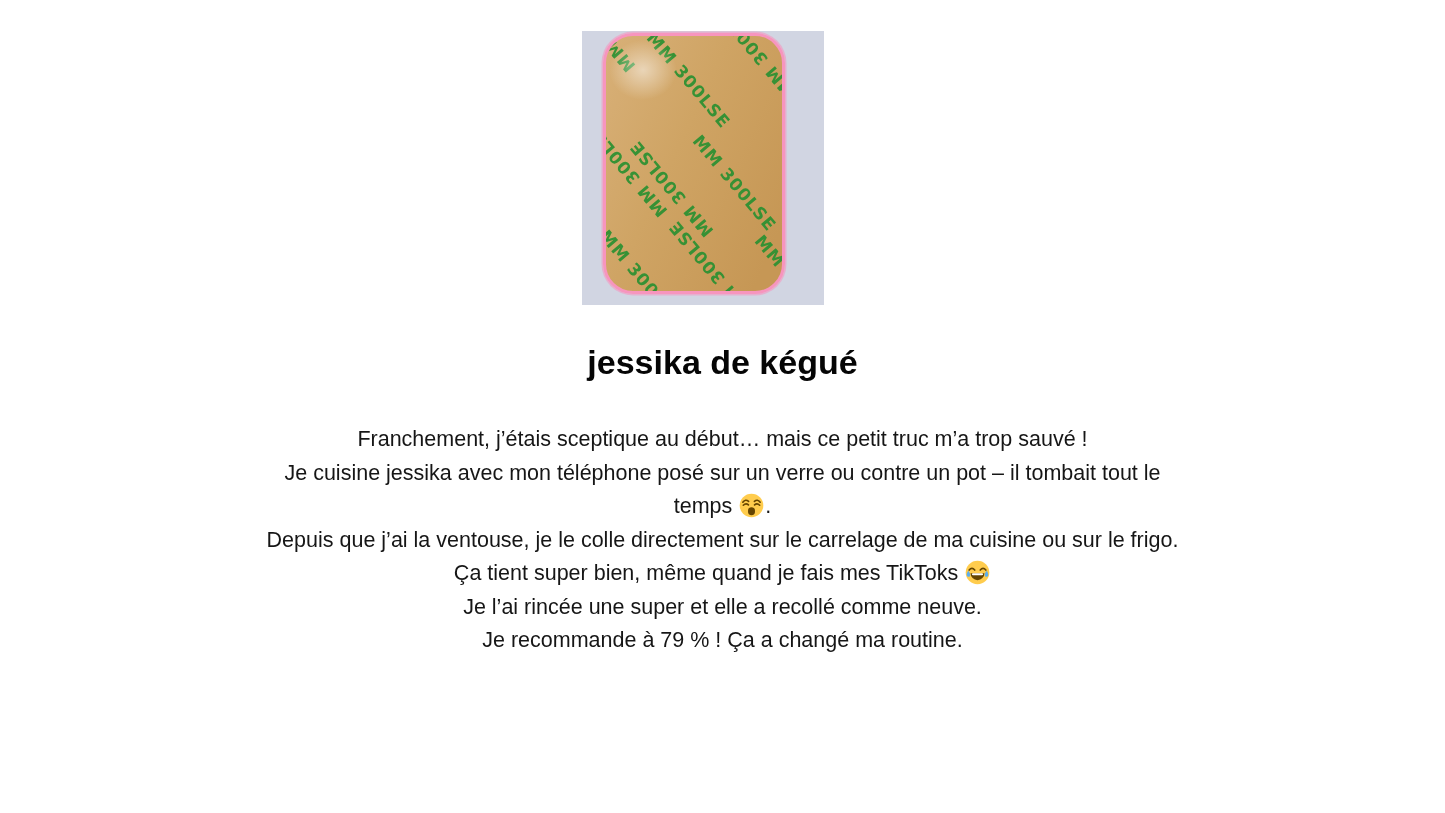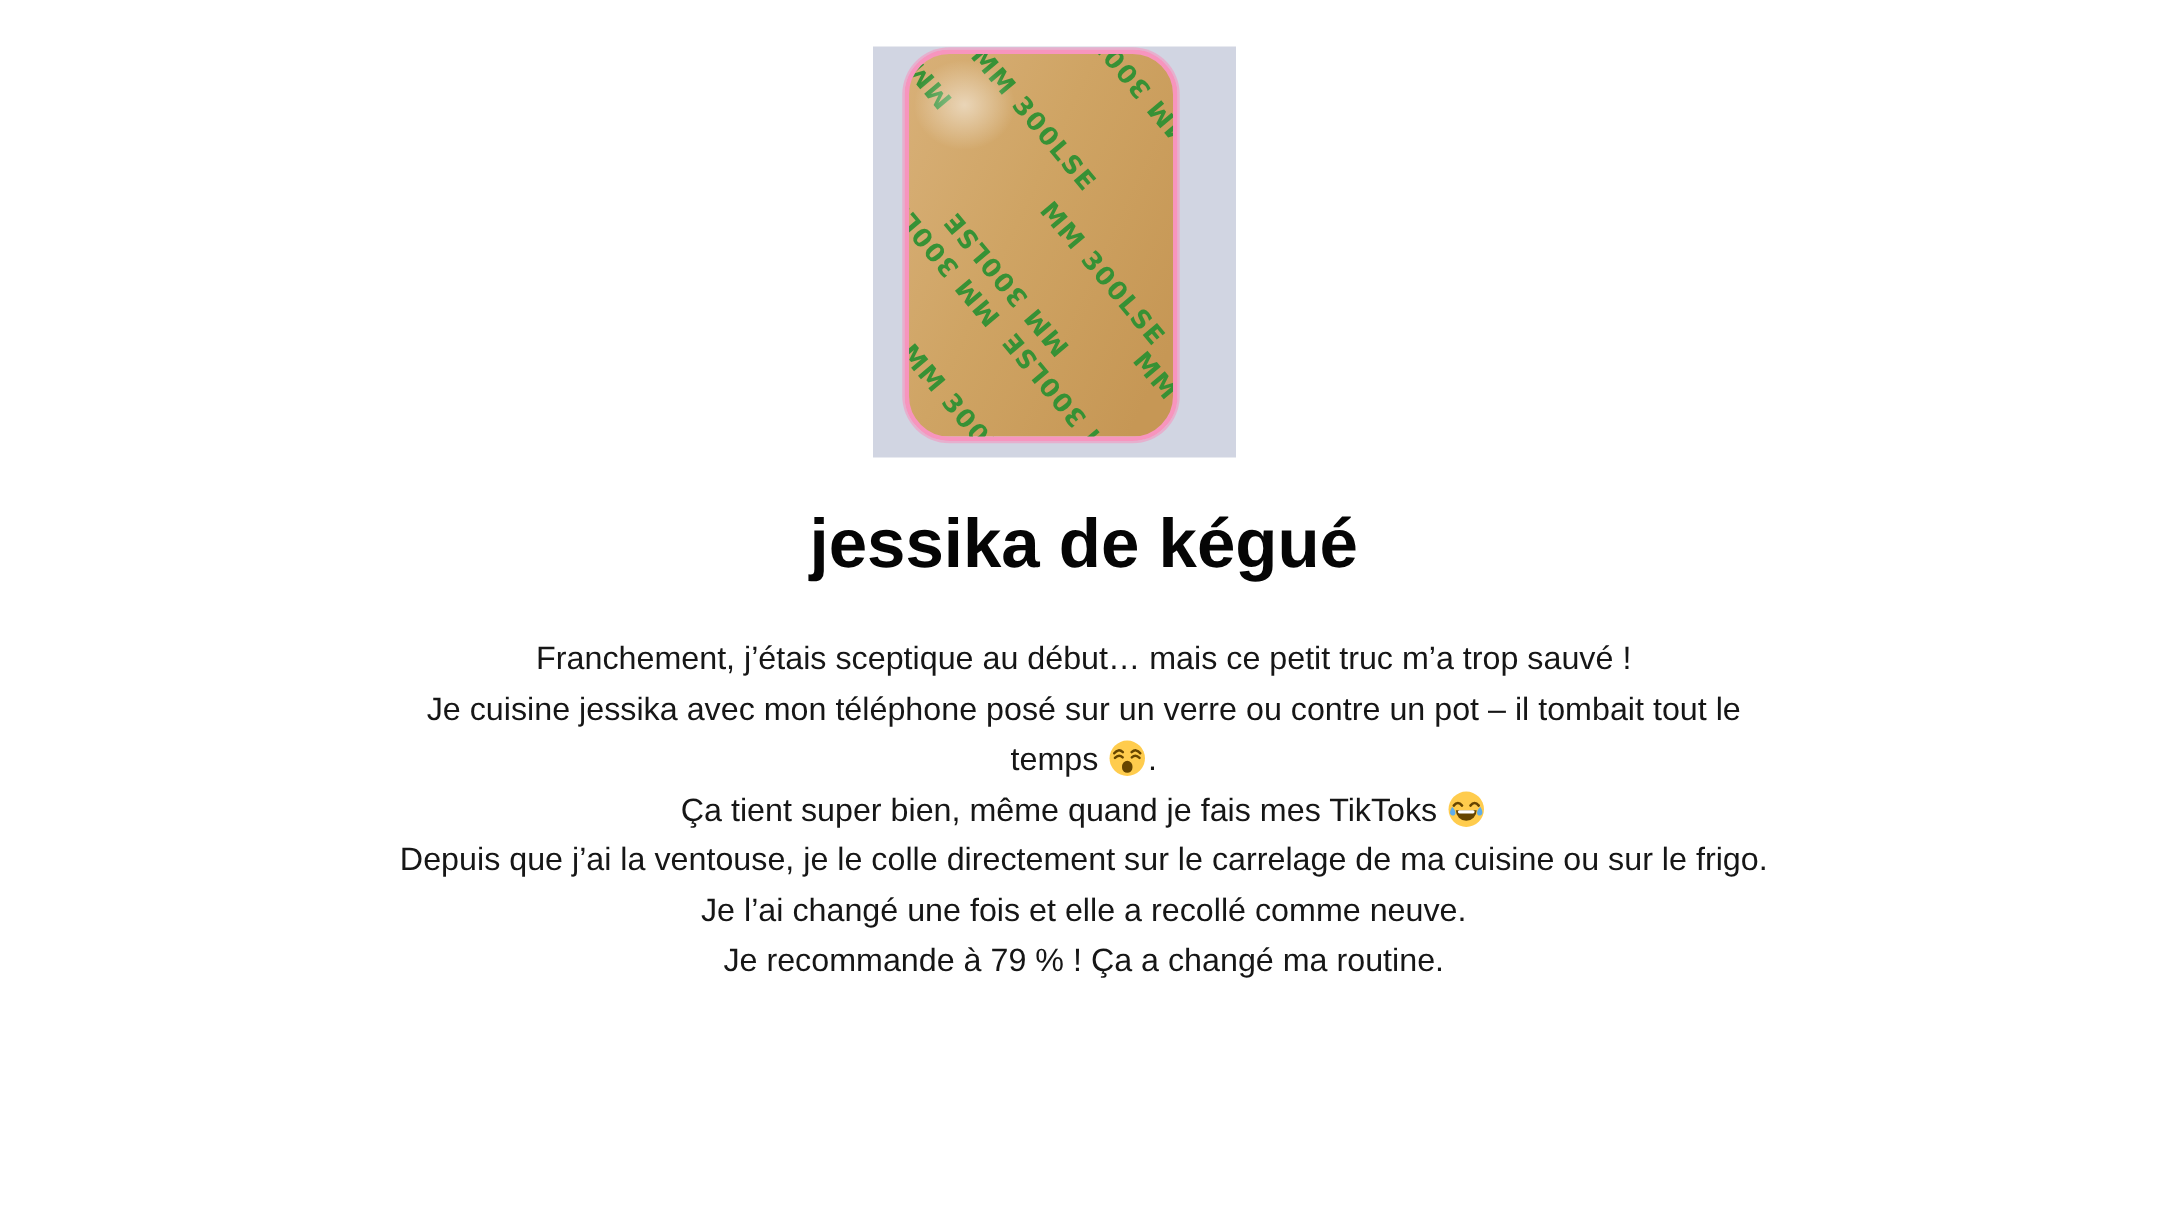--- a/index.html
+++ b/index.html
@@ -54,21 +54,21 @@
   .p5 { left: 98px;  top: 95px;  }
   .p6 { left: 96px;  top: 205px; }
   .p7 { left: 5px;   top: 190px; }
   .p8 { left: 160px; top: 195px; }
   .p9 { left: 135px; top: 285px; }
 
   
   .title {
     margin: 26px 0 0;
     text-align: center;
-    font-size: 46px;
+    font-size: 34px;
     line-height: 62px;
     font-weight: 700;
     color: #050505;
   }
 
   
   .review {
     margin: 30px auto 0;
     max-width: 1120px;
     text-align: center;
@@ -116,29 +116,29 @@
       <div class="review-line">temps <span class="emoji" aria-label="😩">
   <svg viewBox="0 0 36 36" xmlns="http://www.w3.org/2000/svg">
     <circle cx="18" cy="18" r="17" fill="#FFCC4D"></circle>
     <path d="M5.5 13.2 Q9.5 8.2 13.8 12.2" stroke="#664500" stroke-width="2.4" fill="none" stroke-linecap="round"></path>
     <path d="M6.2 17.6 Q10 13.8 13.6 17.2" stroke="#664500" stroke-width="2.4" fill="none" stroke-linecap="round"></path>
     <path d="M30.5 13.2 Q26.5 8.2 22.2 12.2" stroke="#664500" stroke-width="2.4" fill="none" stroke-linecap="round"></path>
     <path d="M29.8 17.6 Q26 13.8 22.4 17.2" stroke="#664500" stroke-width="2.4" fill="none" stroke-linecap="round"></path>
     <rect x="13" y="20.5" width="10" height="11.5" rx="5" fill="#664500"></rect>
   </svg>
 </span>.</div>
+      <div class="review-line">Depuis que j’ai la ventouse, je le colle directement sur le carrelage de ma cuisine ou sur le frigo.</div>
       <div class="review-line">Ça tient super bien, même quand je fais mes TikToks <span class="emoji" aria-label="😂">
   <svg viewBox="0 0 36 36" xmlns="http://www.w3.org/2000/svg">
     <circle cx="18" cy="18" r="17" fill="#FFCC4D"></circle>
     <path d="M6 14.5 Q10 9.5 14 14.5" stroke="#664500" stroke-width="2.4" fill="none" stroke-linecap="round"></path>
     <path d="M22 14.5 Q26 9.5 30 14.5" stroke="#664500" stroke-width="2.4" fill="none" stroke-linecap="round"></path>
     <path d="M8 19 A10 10 0 0 0 28 19 Z" fill="#664500"></path>
     <rect x="10" y="19" width="16" height="3" rx="1.5" fill="#ffffff"></rect>
     <path d="M4.5 15.5 C2.2 19.5 1.8 22 3.6 23.6 C5.6 25 8 23.4 7.6 20.8 C7.3 18.8 5.8 16.8 4.5 15.5 Z" fill="#5DADEC"></path>
     <path d="M31.5 15.5 C33.8 19.5 34.2 22 32.4 23.6 C30.4 25 28 23.4 28.4 20.8 C28.7 18.8 30.2 16.8 31.5 15.5 Z" fill="#5DADEC"></path>
   </svg>
 </span></div>
-      <div class="review-line">Depuis que j’ai la ventouse, je le colle directement sur le carrelage de ma cuisine ou sur le frigo.</div>
-      <div class="review-line">Je l’ai changé une fois et elle a recollé comme neuve.</div>
+      <div class="review-line">Je l’ai rincée une super et elle a recollé comme neuve.</div>
       <div class="review-line">Je recommande à 79 % ! Ça a changé ma routine.</div>
     </div>
 
 </div>
 
 </body></html>

